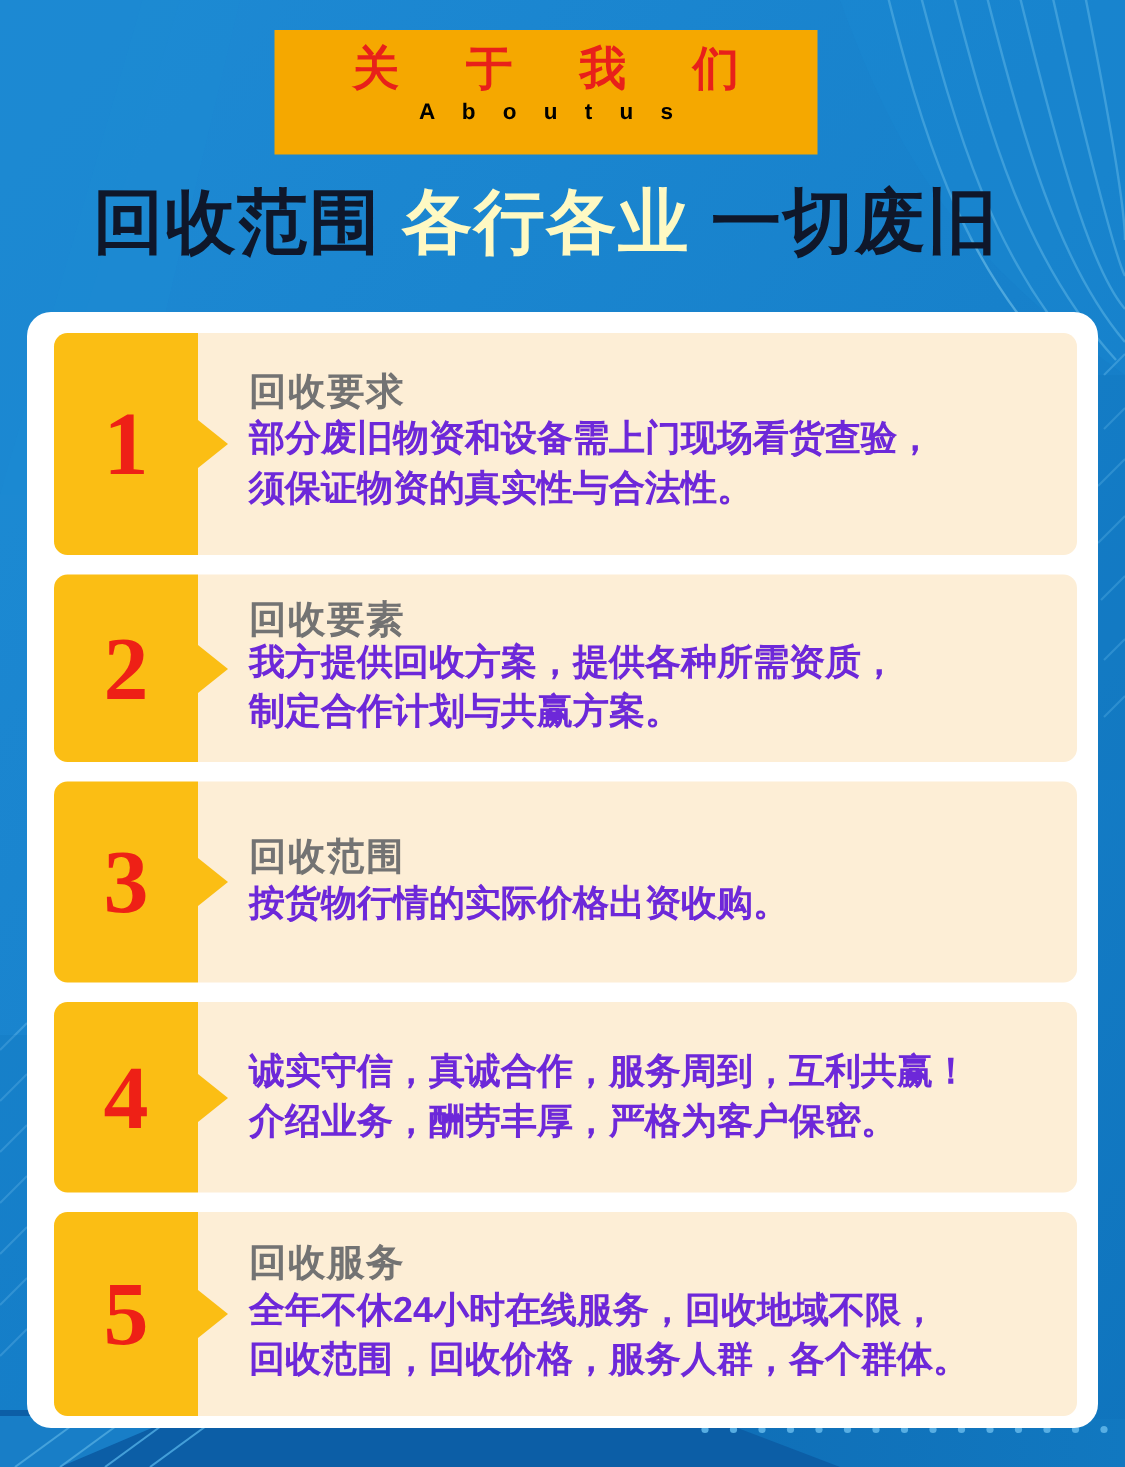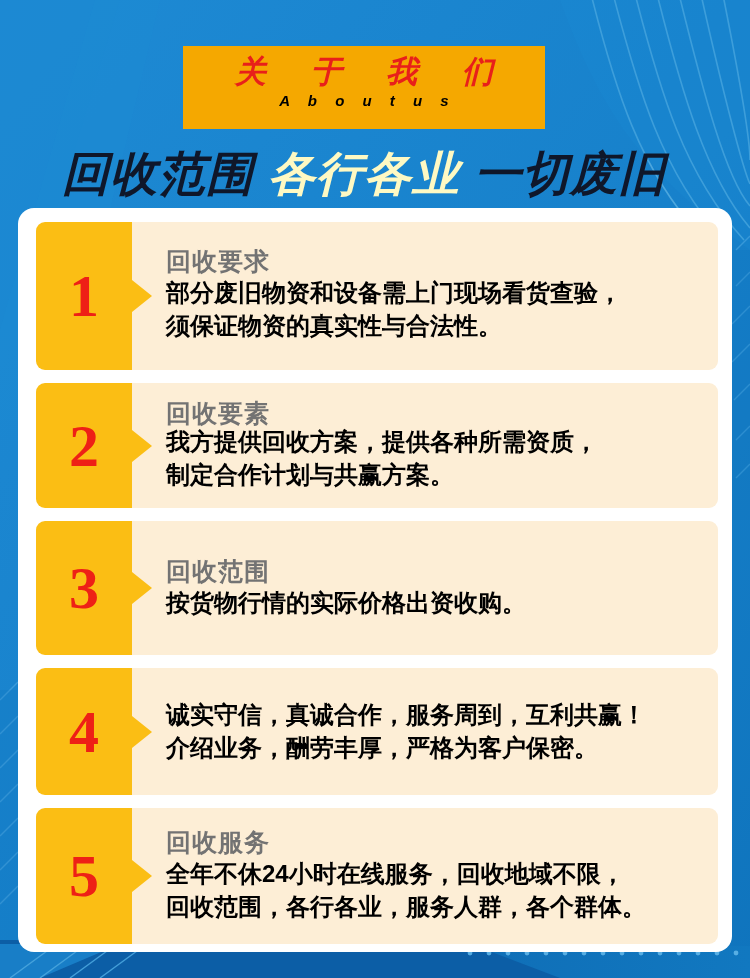--- a/index.html
+++ b/index.html
@@ -12,22 +12,21 @@
   }
 
   
   #bg { position:absolute; inset:0; z-index:0; }
   #bg svg { display:block; width:750px; height:978px; }
 
   
   .header {
     position:relative; z-index:3;
     width:728px;
-    padding-top:46px;
-    font-style:italic;
+    padding-top:20px;
   }
 
   .about-banner {
     width:362px;
     height:83px;
     margin:0 auto;
     background:#f5a800;
     position:relative;
     display:flex;
     flex-direction:column;
@@ -127,21 +126,21 @@
     justify-content:center;
   }
   .card-title {
     color:#737373;
     font-size:25px;
     font-weight:bold;
     line-height:30px;
     letter-spacing:1px;
   }
   .card-line {
-    color:#000000;
+    color:#6d28d9;
     font-size:24px;
     font-weight:bold;
     line-height:33px;
     letter-spacing:0px;
     white-space:nowrap;
   }
 
   
   .card-1 .num-box, .card-1 .body-box { min-height:148px; }
   .card-2 .num-box, .card-2 .body-box { min-height:125px; }
@@ -303,18 +302,18 @@
     </div>
 
     <div class="card card-5">
       <div class="num-box">
         <span class="num">5</span>
         <span class="arrow"></span>
       </div>
       <div class="body-box">
         <div class="card-title">回收服务</div>
         <div class="card-line">全年不休24小时在线服务，回收地域不限，</div>
-        <div class="card-line">回收范围，各行各业，服务人群，各个群体。</div>
+        <div class="card-line">回收范围，回收价格，服务人群，各个群体。</div>
       </div>
     </div>
 
   </div>
 </div>
 
 </body></html>

